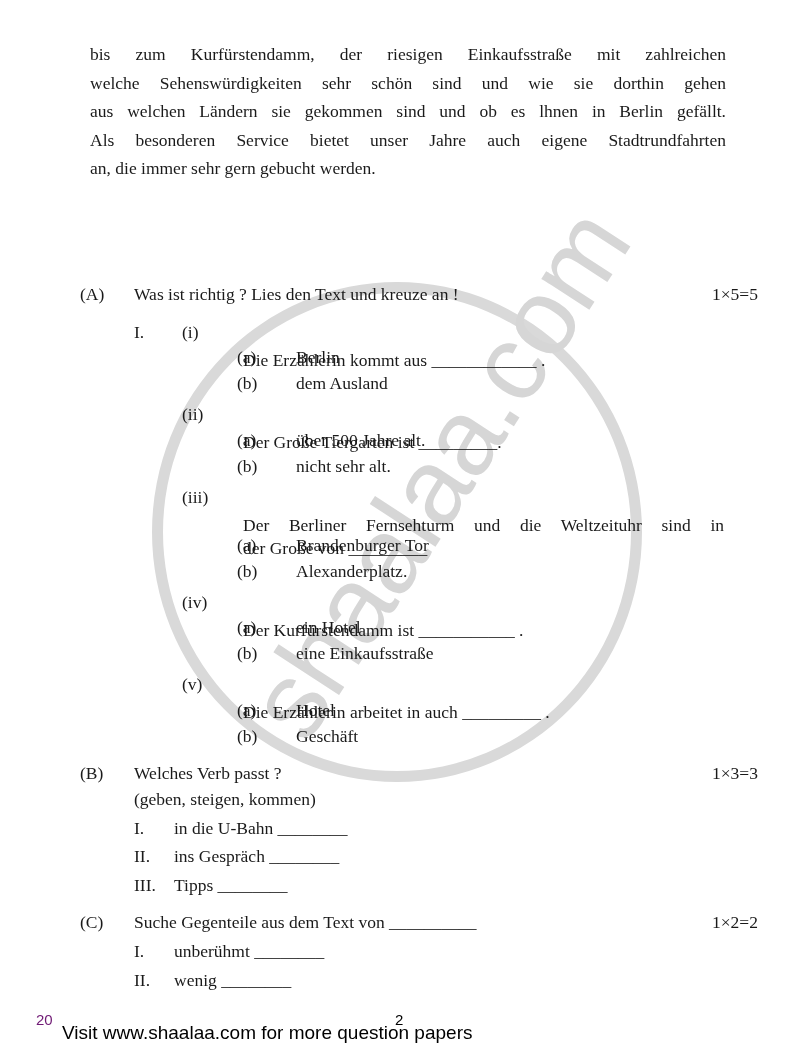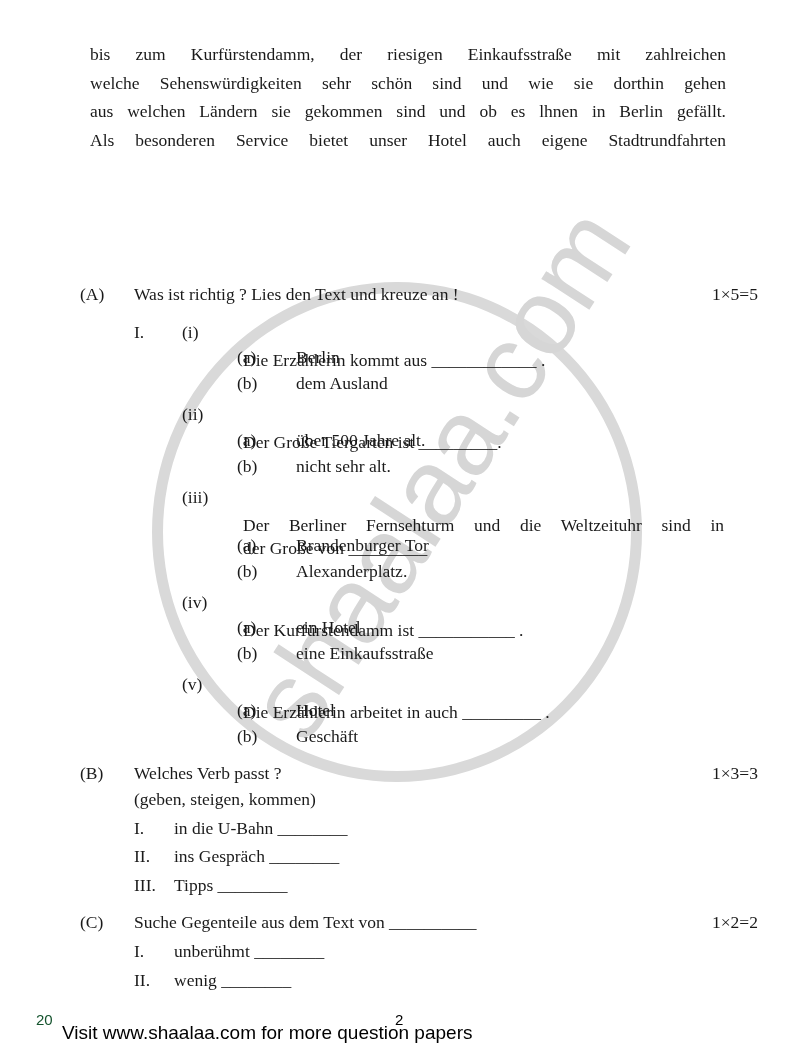--- a/index.html
+++ b/index.html
@@ -29,41 +29,42 @@
   .roman { position: absolute; left: 134px; }
   .qnum { position: absolute; left: 182px; }
   .qtext { position: absolute; left: 243px; margin-top: 28px; }
   .opt-letter { position: absolute; left: 237px; }
   .opt-text { position: absolute; left: 296px; }
 
   .sub-roman { position: absolute; left: 134px; }
   .sub-text { position: absolute; left: 174px; }
 
   .footer-num-left { position: absolute; left: 36px; top: 1011px;
-                     font-family: "Liberation Sans", "DejaVu Sans", sans-serif; font-size: 15px; color: #14532d; }
+                     font-family: "Liberation Sans", "DejaVu Sans", sans-serif; font-size: 15px; color: #701a75; }
   .footer-num-right { position: absolute; left: 395px; top: 1011px;
                       font-family: "Liberation Sans", "DejaVu Sans", sans-serif; font-size: 15px; color: #000; }
   .footer-visit { position: absolute; left: 20px; top: 1022px;
                   font-family: "Liberation Sans", "DejaVu Sans", sans-serif; font-size: 19px; color: #000; margin-left: 42px; }
 </style>
 </head>
 <body>
 
 <div class="page">
 
   <div class="watermark-circle"></div>
   <div class="watermark-text">shaalaa.com</div>
 
   <div class="content">
 
     <div class="passage">
       <span class="line">bis zum Kurfürstendamm, der riesigen Einkaufsstraße mit zahlreichen</span>
       <span class="line">welche Sehenswürdigkeiten sehr schön sind und wie sie dorthin gehen</span>
       <span class="line">aus welchen Ländern sie gekommen sind und ob es lhnen in Berlin gefällt.</span>
-      <span class="line">Als besonderen Service bietet unser Hotel auch eigene Stadtrundfahrten</span>
+      <span class="line">Als besonderen Service bietet unser Jahre auch eigene Stadtrundfahrten</span>
+      <span class="line last">an, die immer sehr gern gebucht werden.</span>
     </div>
 
     <div class="row" style="top:284px; left:0; width:800px;">
       <span class="sec-label">(A)</span>
       <span class="sec-text">Was ist richtig ? Lies den Text und kreuze an !</span>
       <span class="marks">1×5=5</span>
     </div>
 
     <div class="row" style="top:322px; left:0; width:800px;">
       <span class="roman">I.</span>

